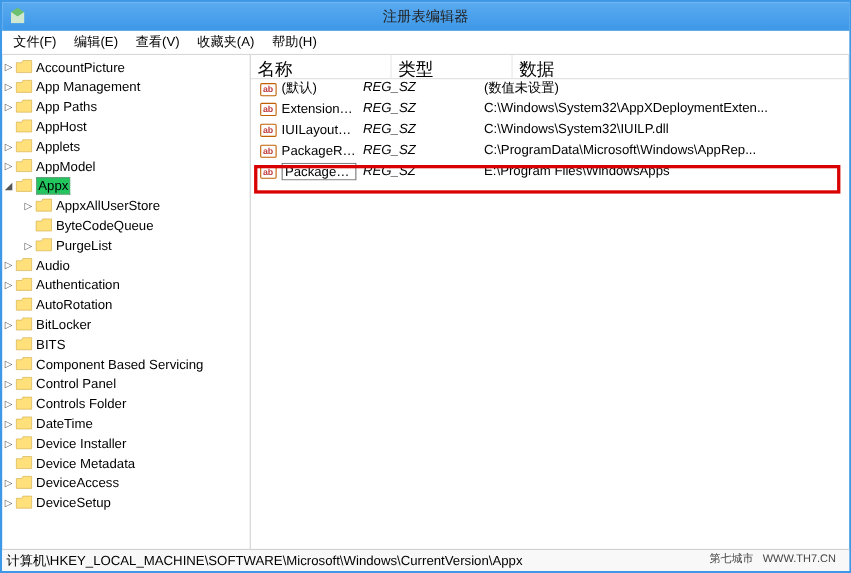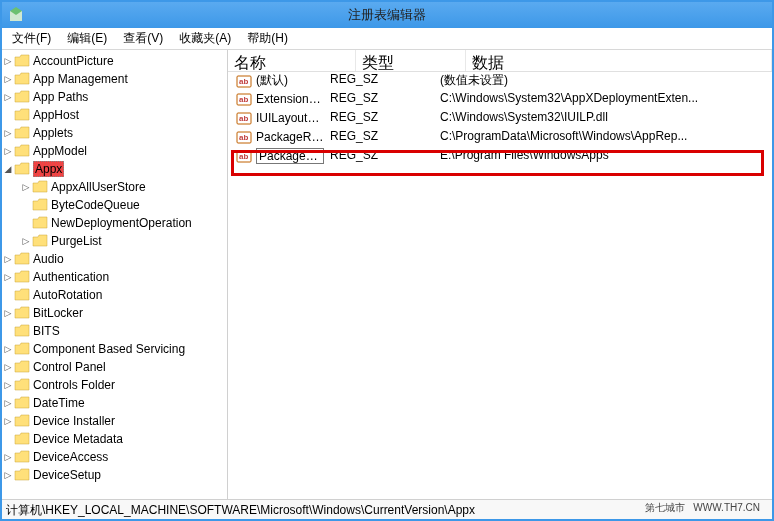--- a/index.html
+++ b/index.html
@@ -12,31 +12,31 @@
   .menubar .item { padding: 16px 8px; cursor: default; }
   .client { flex: 1; display: flex; min-height: 0; }
   .tree-pane { width: 226px; border-right: 1px solid #d0d0d0; overflow: auto; padding-top: 2px; position: relative; }
   .tree-pane::-webkit-scrollbar { width: 17px; }
   .tree-pane::-webkit-scrollbar-track { background: #f0f0f0; }
   .tree-pane::-webkit-scrollbar-thumb { background: #c0c0c0; }
   .tree-pane .scroll-inner { height: 600px; }
   .tree-row { display: flex; align-items: center; height: 18px; white-space: nowrap; cursor: default; }
   .tree-row .toggle { width: 12px; text-align: center; font-size: 9px; color: #555; }
   .tree-row .folder { width: 16px; height: 14px; margin-right: 3px; }
-  .tree-row .lbl.sel { background: #ef4444; border: 1px dotted #888; padding: 0 1px; }
+  .tree-row .lbl.sel { background: #22c55e; border: 1px dotted #888; padding: 0 1px; }
   .list-pane { flex: 1; display: flex; flex-direction: column; min-width: 0; }
   .list-header { height: 22px; display: flex; border-bottom: 1px solid #e0e0e0; }
   .list-header .col { padding: 3px 6px; border-right: 1px solid #e8e8e8; cursor: default; font-size: 16px; }
   .list-body { flex: 1; overflow: auto; position: relative; }
   .list-row { display: flex; align-items: flex-start; height: 19px; cursor: default; }
   .list-row .icon { width: 16px; height: 16px; margin: 0 4px 0 8px; }
   .list-row .cell { padding: 0 6px 0 0; overflow: hidden; text-overflow: ellipsis; white-space: nowrap; }
   .list-row .name-cell { width: 102px; display: flex; align-items: center; }
   .list-row .name-cell .txt { overflow: hidden; text-overflow: ellipsis; white-space: nowrap; }
-  .list-row .type-cell { width: 110px; }
+  .list-row .type-cell { width: 110px; font-style: italic; }
   .list-row .data-cell { flex: 1; }
   .highlight-box { position: absolute; border: 3px solid #d90000; left: 3px; top: 78px; width: 533px; height: 26px; pointer-events: none; }
   .list-row.editing .txt { border: 1px solid #777; padding: 0 2px; background: #fff; }
   .statusbar { height: 20px; border-top: 1px solid #d0d0d0; padding: 2px 4px; font-size: 12px; background: #f8f8f8; overflow: hidden; white-space: nowrap; }
   .watermark { position: absolute; right: 14px; bottom: 26px; color: #fff; opacity: 0.85; text-align: right; pointer-events: none; }
   .watermark .big { font-size: 22px; font-family: Arial; font-weight: bold; letter-spacing: 1px; }
   .watermark .sub { font-size: 12px; }
   .attrib { position: absolute; right: 14px; bottom: 6px; font-size: 10px; color: #444; text-align: center; }
   
   svg.folder-svg path.body { fill: #ffe07a; stroke: #caa43b; stroke-width: 0.5; }
@@ -129,27 +129,20 @@
             <span class="lbl">AppxAllUserStore</span>
           </div>
           <div class="tree-row" style="padding-left: 18px;">
             <span class="toggle"></span>
             <span class="folder"><svg class="folder-svg" viewBox="0 0 16 14" width="16" height="14">
                 <path class="body" d="M1 3 L6 3 L7 1 L15 1 L15 12 L1 12 Z"></path>
               </svg></span>
             <span class="lbl">ByteCodeQueue</span>
           </div>
           <div class="tree-row" style="padding-left: 18px;">
-            <span class="toggle"></span>
-            <span class="folder"><svg class="folder-svg" viewBox="0 0 16 14" width="16" height="14">
-                <path class="body" d="M1 3 L6 3 L7 1 L15 1 L15 12 L1 12 Z"></path>
-              </svg></span>
-            <span class="lbl">NewDeploymentOperation</span>
-          </div>
-          <div class="tree-row" style="padding-left: 18px;">
             <span class="toggle">▷</span>
             <span class="folder"><svg class="folder-svg" viewBox="0 0 16 14" width="16" height="14">
                 <path class="body" d="M1 3 L6 3 L7 1 L15 1 L15 12 L1 12 Z"></path>
               </svg></span>
             <span class="lbl">PurgeList</span>
           </div>
           <div class="tree-row" style="padding-left: 0px;">
             <span class="toggle">▷</span>
             <span class="folder"><svg class="folder-svg" viewBox="0 0 16 14" width="16" height="14">
                 <path class="body" d="M1 3 L6 3 L7 1 L15 1 L15 12 L1 12 Z"></path>

